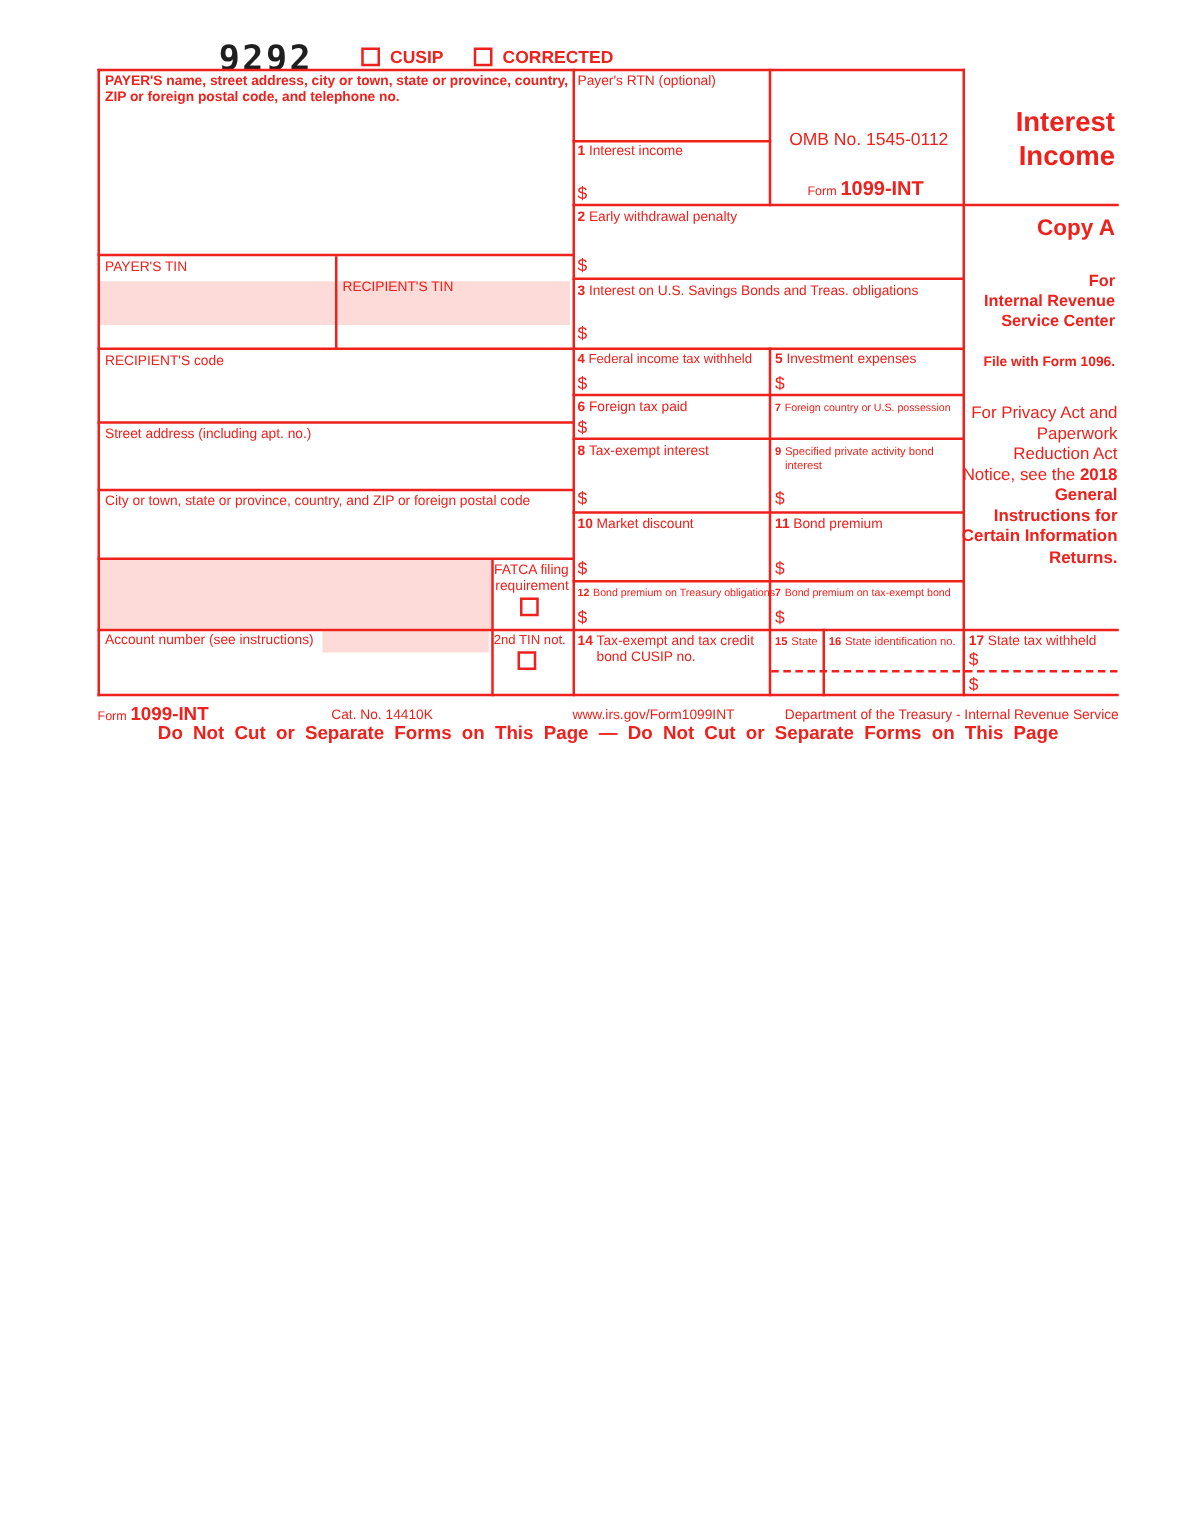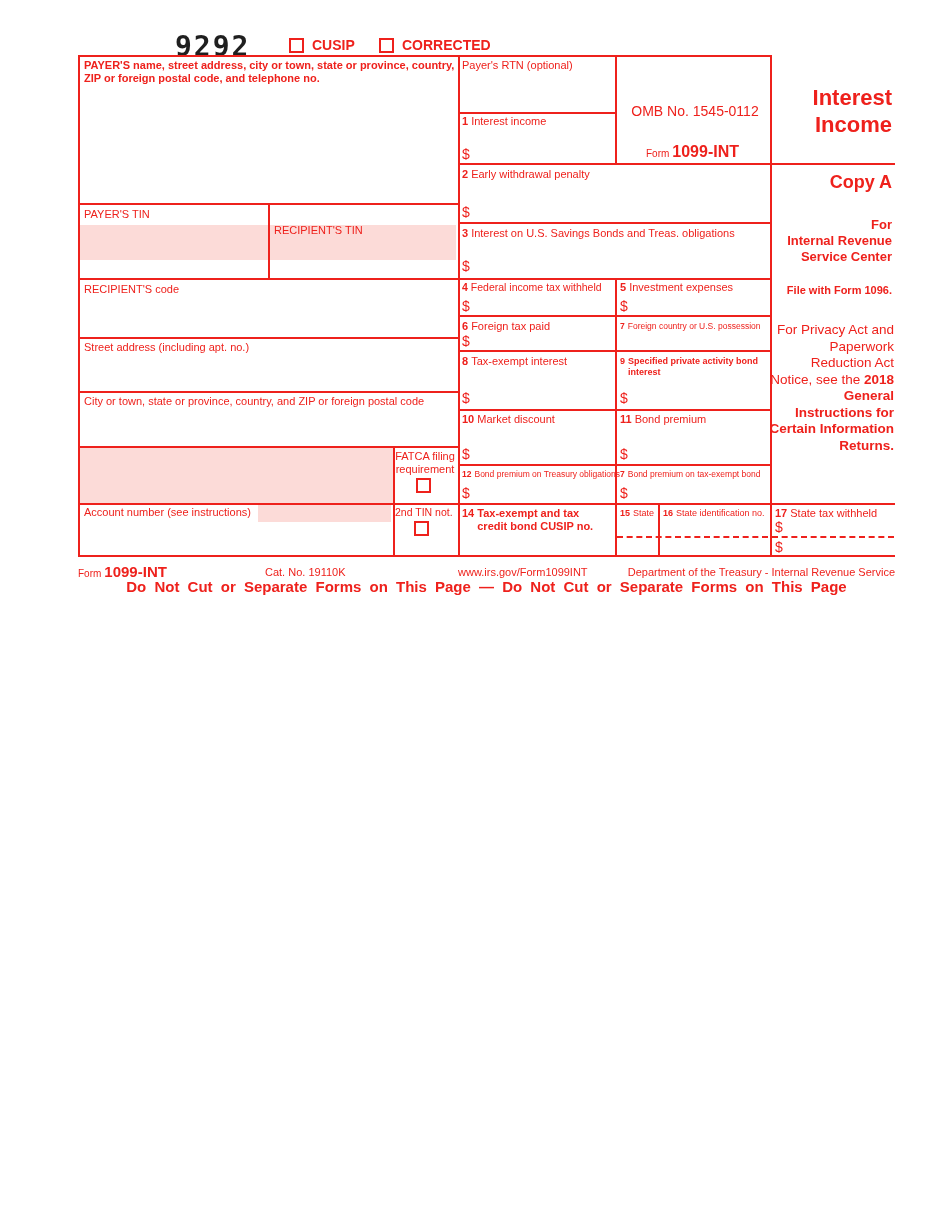--- a/index.html
+++ b/index.html
@@ -22,21 +22,21 @@
 
   
   .t{position:absolute;color:var(--red);font-size:11px;line-height:13px;}
   .t b{margin-right:3px;}
   .sm{font-size:9px;line-height:11px;}
   .xs{font-size:8.5px;line-height:10px;white-space:nowrap;}
   .nw{white-space:nowrap;}
   .dollar{position:absolute;color:var(--red);font-size:14px;line-height:14px;}
   .flexl{display:flex;}
   .flexl b{flex:0 0 auto;}
-  .flexl span{display:block;font-weight:bold;}
+  .flexl span{display:block;}
 
   .cb{position:absolute;width:15px;height:15px;border:2px solid var(--red);background:#fff;}
 
   .code{position:absolute;color:var(--ink);font-family:"DejaVu Sans Mono", monospace;font-size:28px;letter-spacing:2px;font-weight:bold;}
   .chklbl{position:absolute;color:var(--red);font-weight:bold;font-size:14px;}
 
   .omb{position:absolute;left:615px;top:59px;width:160px;text-align:center;color:var(--red);font-size:14px;margin-top:44px;}
   .year{position:absolute;left:615px;top:84px;width:155px;text-align:center;font-size:34px;font-weight:bold;color:var(--red);letter-spacing:1px;}
   .year .outline{color:#ffffff;-webkit-text-stroke:1.6px var(--red);}
   .formline{position:absolute;left:615px;top:143px;width:155px;text-align:center;color:var(--red);font-size:10px;}
@@ -99,21 +99,21 @@
   <div class="dash" style="left:617px;top:536px;width:151px;"></div>
   <div class="dash" style="left:772px;top:536px;width:122px;"></div>
 
   <div class="t" style="left:84px;top:59px;width:372px;font-weight:bold;">PAYER'S name, street address, city or town, state or province, country, ZIP or foreign postal code, and telephone no.</div>
   <div class="t" style="left:84px;top:208px;">PAYER'S TIN</div>
   <div class="t" style="left:274px;top:224px;">RECIPIENT'S TIN</div>
   <div class="t" style="left:84px;top:283px;">RECIPIENT'S code</div>
   <div class="t" style="left:84px;top:341px;">Street address (including apt. no.)</div>
   <div class="t" style="left:84px;top:395px;width:360px;">City or town, state or province, country, and ZIP or foreign postal code</div>
 
-  <div class="t" style="left:395px;top:450px;width:60px;text-align:center;">
+  <div class="t" style="left:395px;top:450px;width:60px;text-align:right;">
     <span>FATCA filing</span><br>
     <span>requirement</span>
   </div>
   <div class="cb" style="left:416px;top:478px;"></div>
 
   <div class="t" style="left:84px;top:506px;">Account number (see instructions)</div>
   <div class="t nw" style="left:395px;top:506px;font-size:10.5px;">2nd TIN not.</div>
   <div class="cb" style="left:414px;top:521px;"></div>
 
   <div class="t" style="left:462px;top:59px;">Payer's RTN (optional)</div>
@@ -175,18 +175,18 @@
     <span>For</span><br>
     <span>Internal Revenue</span><br>
     <span>Service Center</span>
   </div>
   <div class="rcol filewith">File with Form 1096.</div>
   <div class="rcol privacy">
     <span>For Privacy Act and Paperwork Reduction Act Notice, see the </span><span class="pb">2018 General Instructions for Certain Information Returns.</span>
   </div>
 
   <div class="foot" style="left:78px;top:563px;"><span class="fw">Form</span><span class="fnum">1099-INT</span></div>
-  <div class="foot" style="left:265px;top:566px;">Cat. No. 19110K</div>
+  <div class="foot" style="left:265px;top:566px;">Cat. No. 14410K</div>
   <div class="foot" style="left:458px;top:566px;">www.irs.gov/Form1099INT</div>
   <div class="foot" style="left:595px;top:566px;width:300px;text-align:right;">Department of the Treasury - Internal Revenue Service</div>
   <div class="cutline">Do Not Cut or Separate Forms on This Page  —  Do Not Cut or Separate Forms on This Page</div>
 
 </div>
 
 </body></html>

